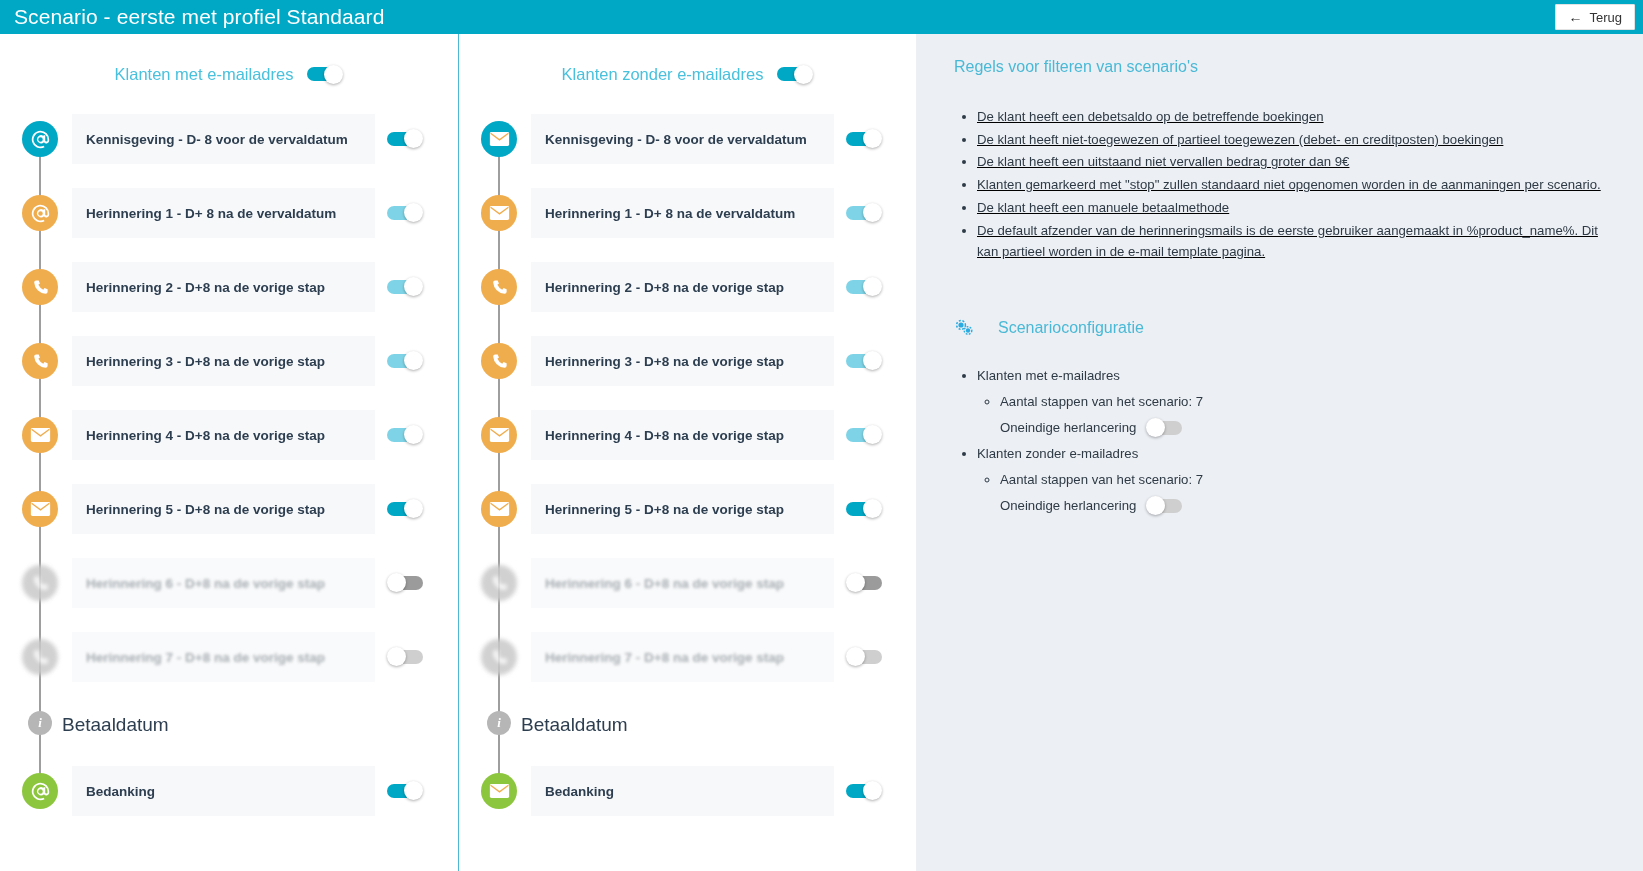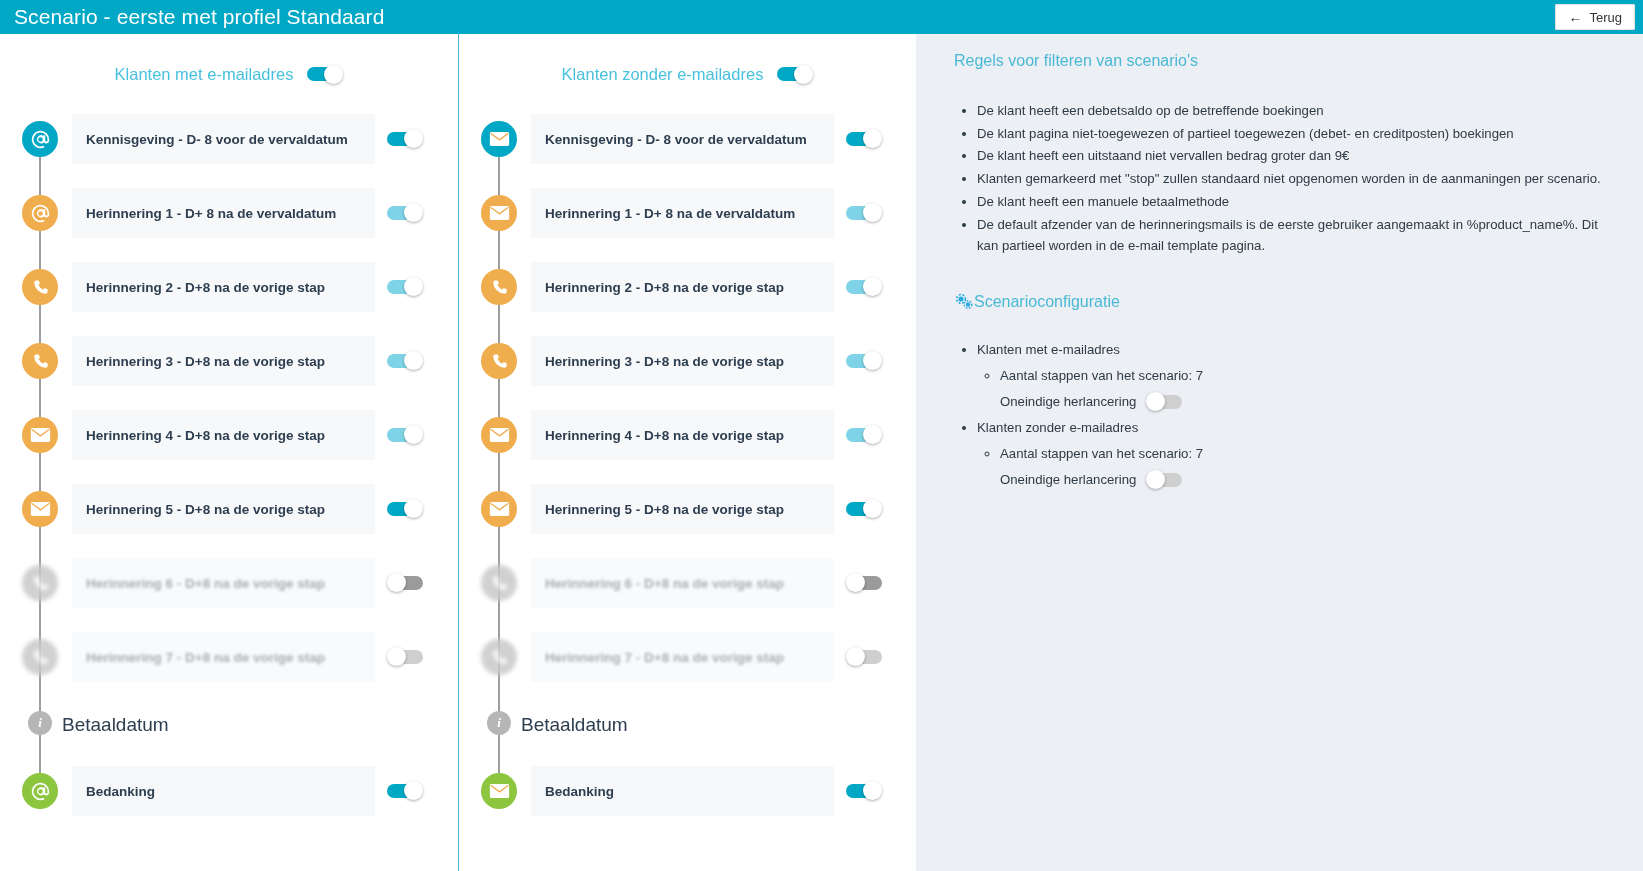--- a/index.html
+++ b/index.html
@@ -99,31 +99,31 @@
     font-size:13px; font-style:italic; font-family:"Liberation Serif", serif; font-weight:bold; z-index:3;
   }
   .infoRow .ilabel { position:absolute; left:62px; font-size:19px; color:#2d3e50; }
   .col-b .infoRow .bubble { left:28px; }
 
   
   .rightpanel {
     position:absolute; left:916px; top:0; width:727px; height:837px;
     background:#eceff4;
   }
-  .rp-inner { padding:18px 34px 0 38px; }
+  .rp-inner { padding:24px 34px 0 38px; }
   .rp-title {
     color:#49b9d6; font-size:16px; font-weight:400; margin-bottom:30px;
   }
-  .rp-list { list-style:disc; padding-left:23px; }
+  .rp-list { list-style:disc; padding-left:23px;text-decoration:underline; }
   .rp-list > li {
     font-size:13.2px; color:#2e3a45; line-height:21.7px; margin-bottom:1px;
   }
   .rp-sub-title {
-    display:flex; align-items:center; gap:0;
-    color:#49b9d6; font-size:16px; margin:36px 0 26px 0;
+    display:flex; align-items:center; gap:24px;
+    color:#49b9d6; font-size:16px; margin:56px 0 26px 0;
   }
   .rp-list2 { list-style:disc; padding-left:23px; }
   .rp-list2 > li { font-size:13.2px; color:#2e3a45; line-height:26px; }
   .rp-list2 ul { list-style:circle; padding-left:23px; }
   .rp-list2 ul li { font-size:13.2px; color:#2e3a45; line-height:26px; display:flex; align-items:center; gap:10px;}
   .rp-list2 ul li.plain { display:list-item; }
   .gears { position:relative; width:20px; height:18px; }
 </style>
 </head>
 <body>
@@ -377,21 +377,21 @@
           </span>
           <span class="tgl-wrap"><span class="tgl"><span class="track"></span><span class="knob"></span></span></span>
         </div>
       </div>
 
     <div class="rightpanel">
       <div class="rp-inner">
         <div class="rp-title">Regels voor filteren van scenario's</div>
         <ul class="rp-list" id="rules-list">
             <li>De klant heeft een debetsaldo op de betreffende boekingen</li>
-            <li>De klant pagina niet-toegewezen of partieel toegewezen (debet- en creditposten) boekingen</li>
+            <li>De klant heeft niet-toegewezen of partieel toegewezen (debet- en creditposten) boekingen</li>
             <li>De klant heeft een uitstaand niet vervallen bedrag groter dan 9€</li>
             <li>Klanten gemarkeerd met "stop" zullen standaard niet opgenomen worden in de aanmaningen per scenario.</li>
             <li>De klant heeft een manuele betaalmethode</li>
             <li>De default afzender van de herinneringsmails is de eerste gebruiker aangemaakt in %product_name%. Dit kan partieel worden in de e-mail template pagina.</li>
           </ul>
 
         <div class="rp-sub-title">
           <span class="gears">
             <svg width="20" height="18" viewBox="0 0 20 18">
               <g fill="#29abe2">

